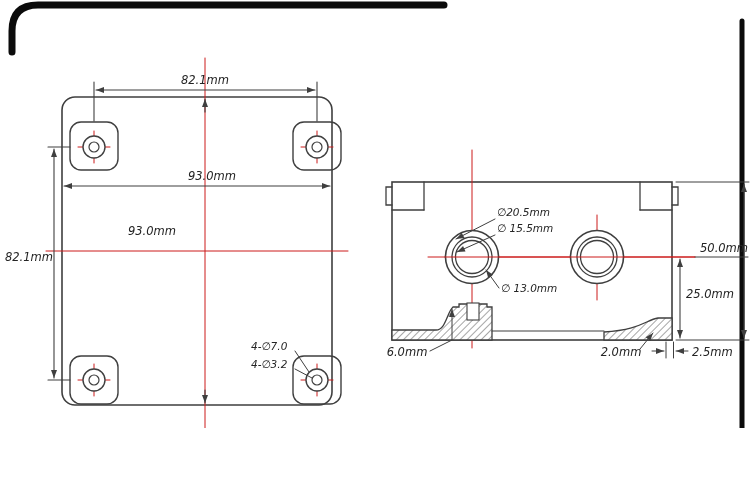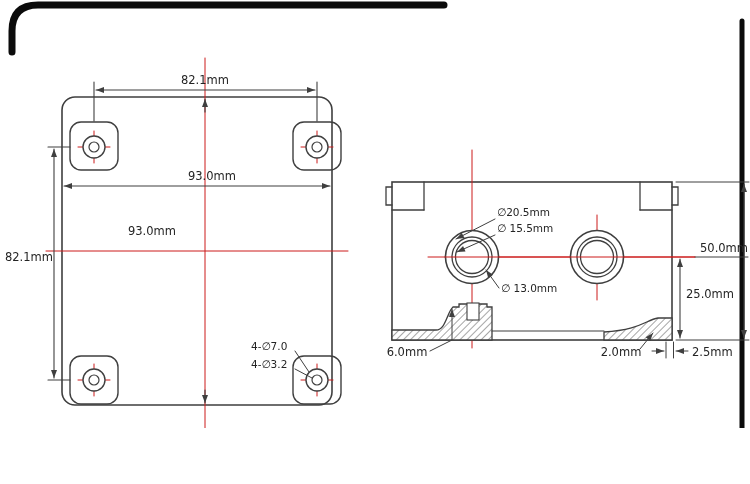--- a/index.html
+++ b/index.html
@@ -1,17 +1,17 @@
 <!DOCTYPE html>
 <html><head>
 <meta charset="utf-8">
 <style>
   html,body{margin:0;padding:0;background:#ffffff;}
   #canvas{position:relative;width:750px;height:428px;background:#ffffff;overflow:hidden;
-          font-family:"DejaVu Sans",sans-serif;}
+          font-family:"DejaVu Sans",sans-serif;font-style:italic;}
   svg{display:block;}
   text{font-family:"DejaVu Sans",sans-serif;font-size:11.5px;fill:#242424;}
   text.small{font-size:10.5px;}
 </style>
 </head>
 <body>
 
 <div id="canvas">
 <svg width="750" height="484" viewBox="0 0 750 484">
   <defs>

